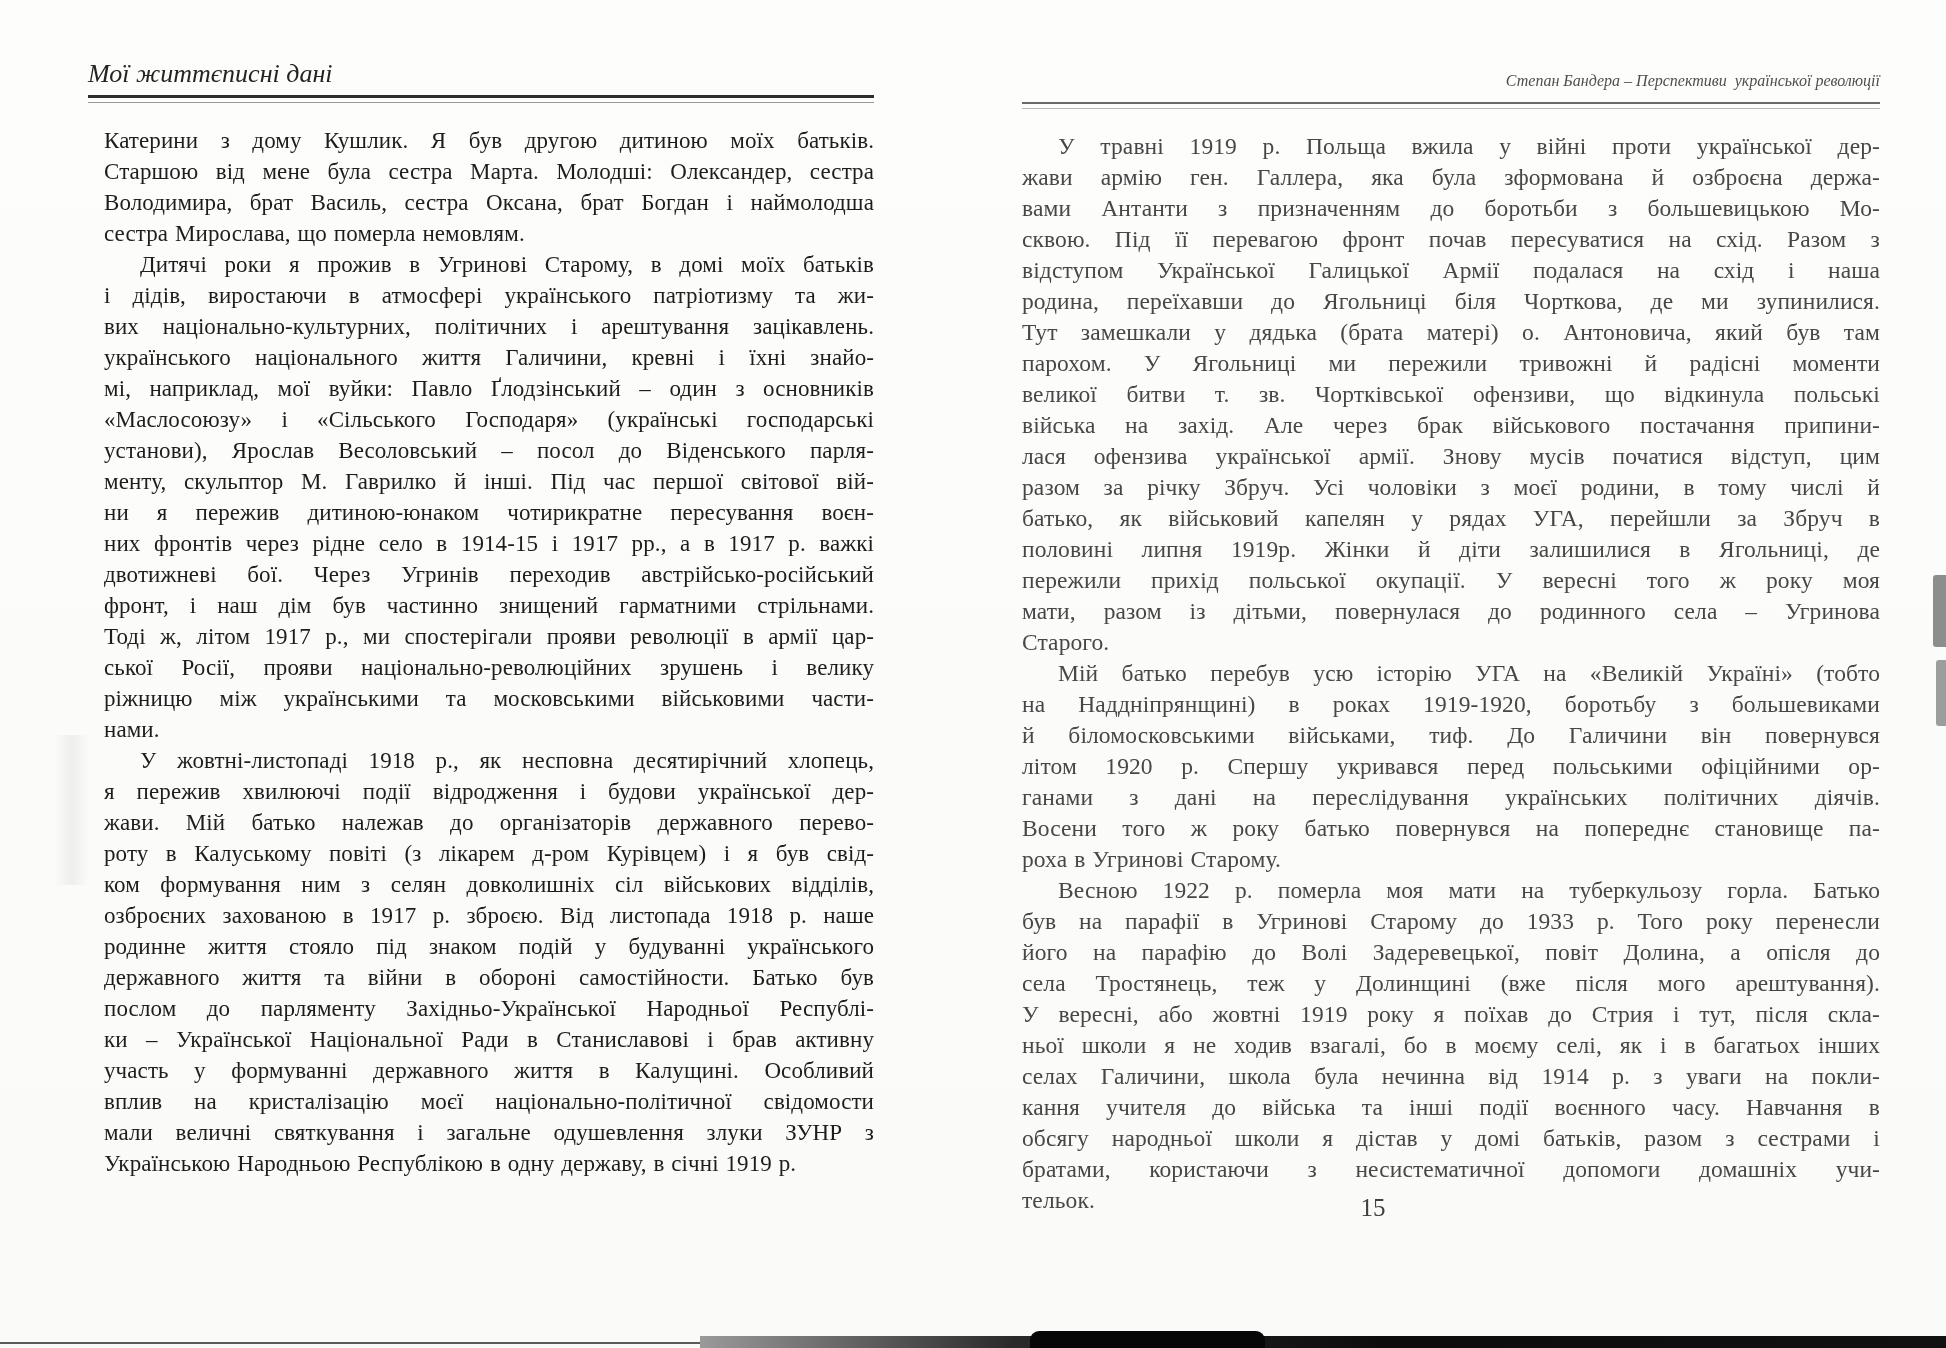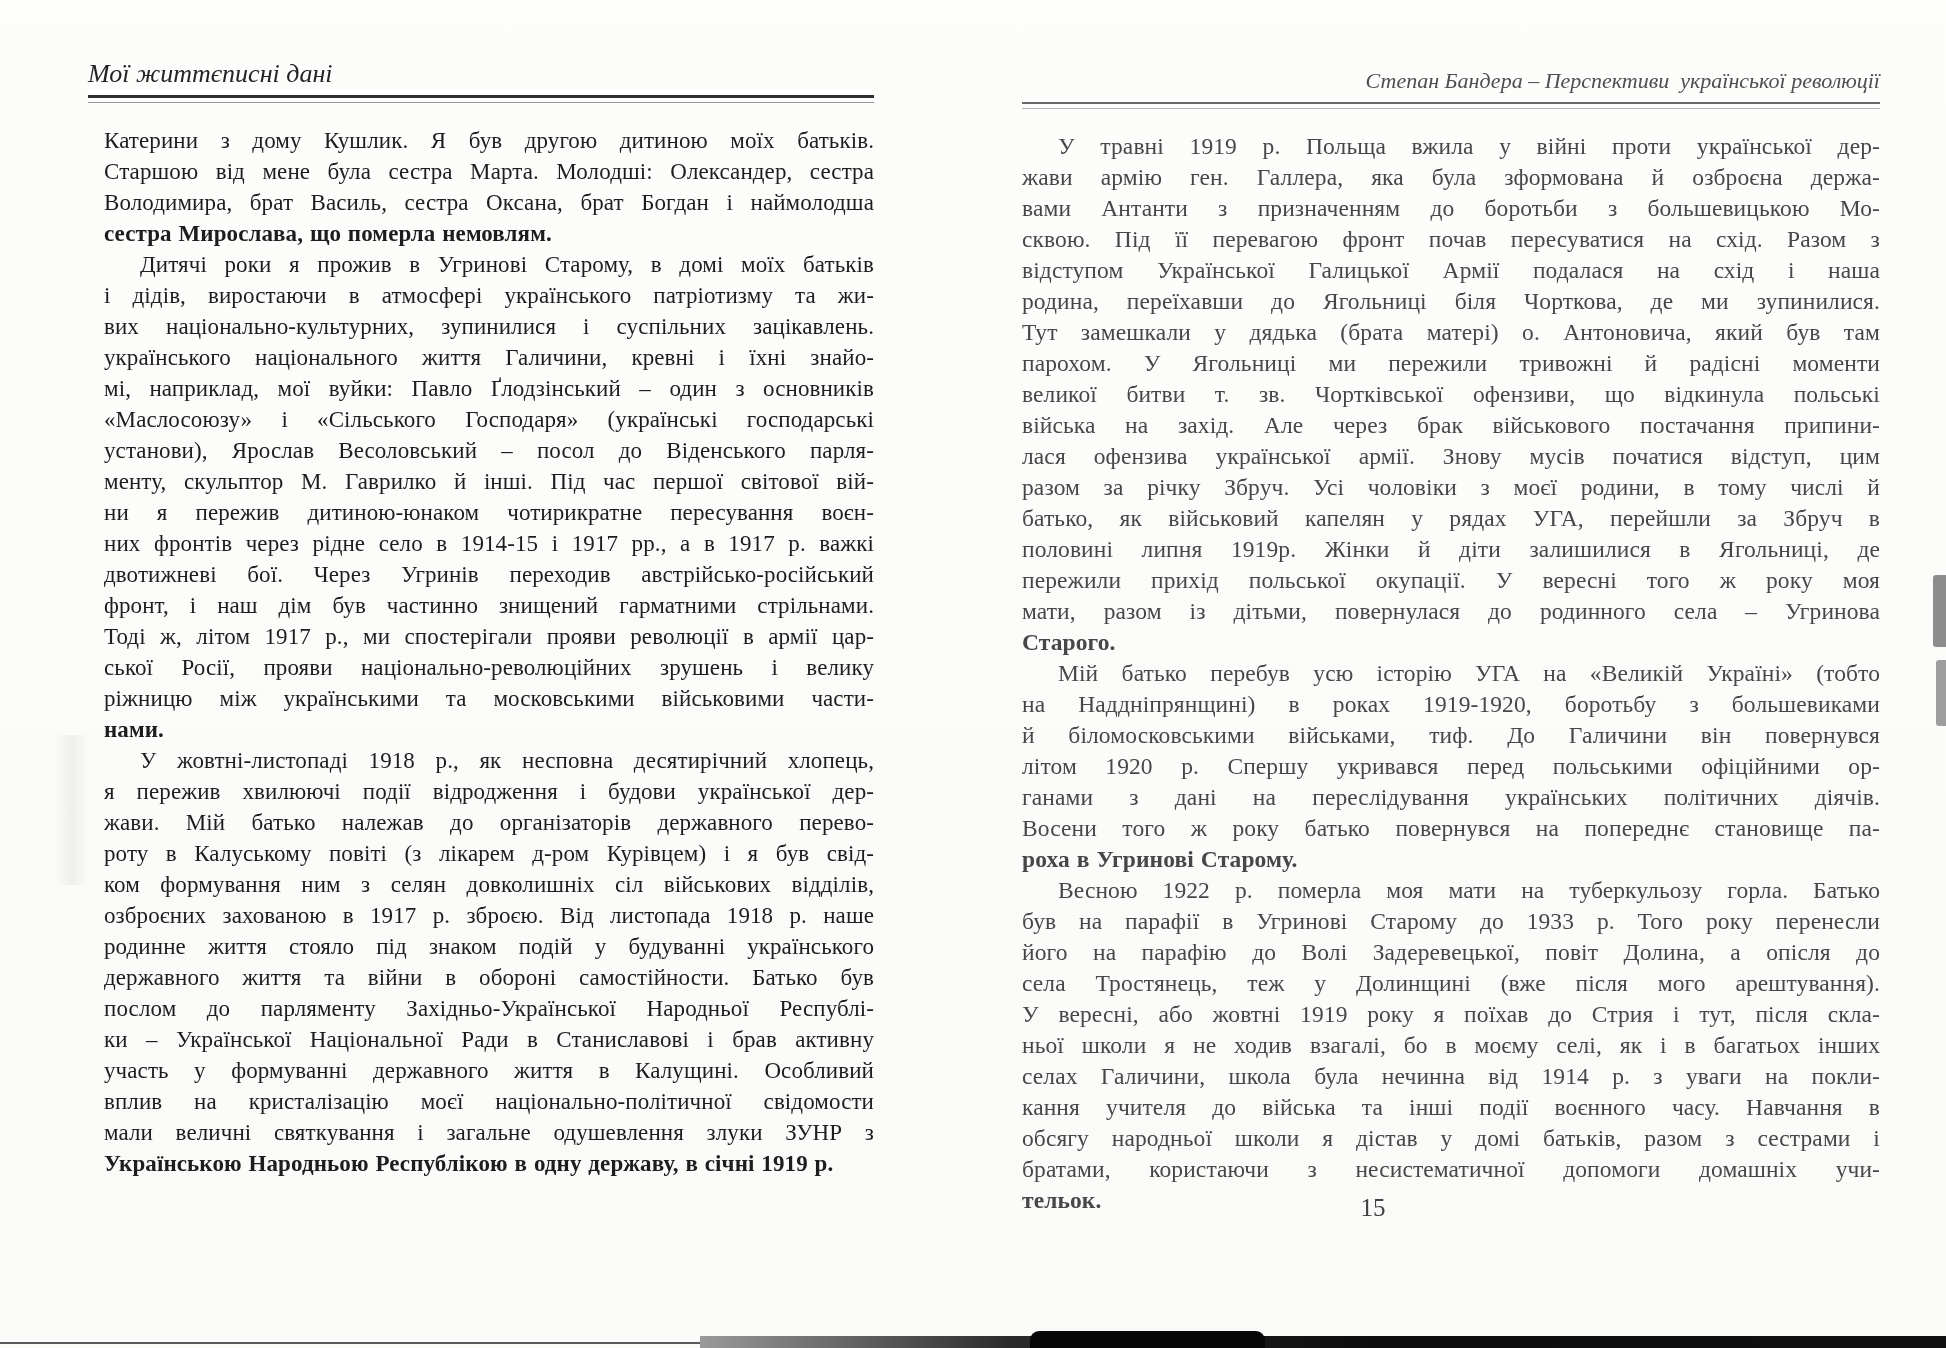--- a/index.html
+++ b/index.html
@@ -39,21 +39,21 @@
     font-size: 26px;
     line-height: 30px;
     white-space: pre;
   }
   .page-left .running-header {
     color: #242424;
     text-align: left;
   }
   .page-right .running-header {
     color: #4e4e4e;
-    font-size: 22px;
+    font-size: 16px;
     text-align: right;
   }
   .header-rule {
     margin-top: 6px;
     height: 4px;
     border-top: 3px solid #2e2e2e;
     border-bottom: 1px solid #9a9a9a;
   }
   .page-right .header-rule {
     border-top: 2px solid #6a6a6a;
@@ -76,21 +76,20 @@
     line-height: 31px;
     height: 31px;
     overflow: hidden;
     text-align: justify;
     text-align-last: justify;
     letter-spacing: 0.1px;
     word-spacing: 1px;
   }
   .text-line.last {
     text-align-last: left;
-    font-weight: bold;
   }
   .text-line.indent {
     text-indent: 36px;
   }
   .page-number {
     position: absolute;
     width: 100%;
     text-align: center;
     font-size: 25px;
     color: #333;
@@ -164,21 +163,21 @@
     <div class="page-body">
         <div class="paragraph">
           <div class="text-line">Катерини з дому Кушлик. Я був другою дитиною моїх батьків.</div>
           <div class="text-line">Старшою від мене була сестра Марта. Молодші: Олександер, сестра</div>
           <div class="text-line">Володимира, брат Василь, сестра Оксана, брат Богдан і наймолодша</div>
           <div class="text-line last">сестра Мирослава, що померла немовлям.</div>
         </div>
         <div class="paragraph">
           <div class="text-line indent">Дитячі роки я прожив в Угринові Старому, в домі моїх батьків</div>
           <div class="text-line">і дідів, виростаючи в атмосфері українського патріотизму та жи-</div>
-          <div class="text-line">вих національно-культурних, зупинилися і суспільних зацікавлень.</div>
+          <div class="text-line">вих національно-культурних, політичних і арештування зацікавлень.</div>
           <div class="text-line">українського національного життя Галичини, кревні і їхні знайо-</div>
           <div class="text-line">мі, наприклад, мої вуйки: Павло Ґлодзінський – один з основників</div>
           <div class="text-line">«Маслосоюзу» і «Сільського Господаря» (українські господарські</div>
           <div class="text-line">установи), Ярослав Весоловський – посол до Віденського парля-</div>
           <div class="text-line">менту, скульптор М. Гаврилко й інші. Під час першої світової вій-</div>
           <div class="text-line">ни я пережив дитиною-юнаком чотирикратне пересування воєн-</div>
           <div class="text-line">них фронтів через рідне село в 1914-15 і 1917 рр., а в 1917 р. важкі</div>
           <div class="text-line">двотижневі бої. Через Угринів переходив австрійсько-російський</div>
           <div class="text-line">фронт, і наш дім був частинно знищений гарматними стрільнами.</div>
           <div class="text-line">Тоді ж, літом 1917 р., ми спостерігали прояви революції в армії цар-</div>

